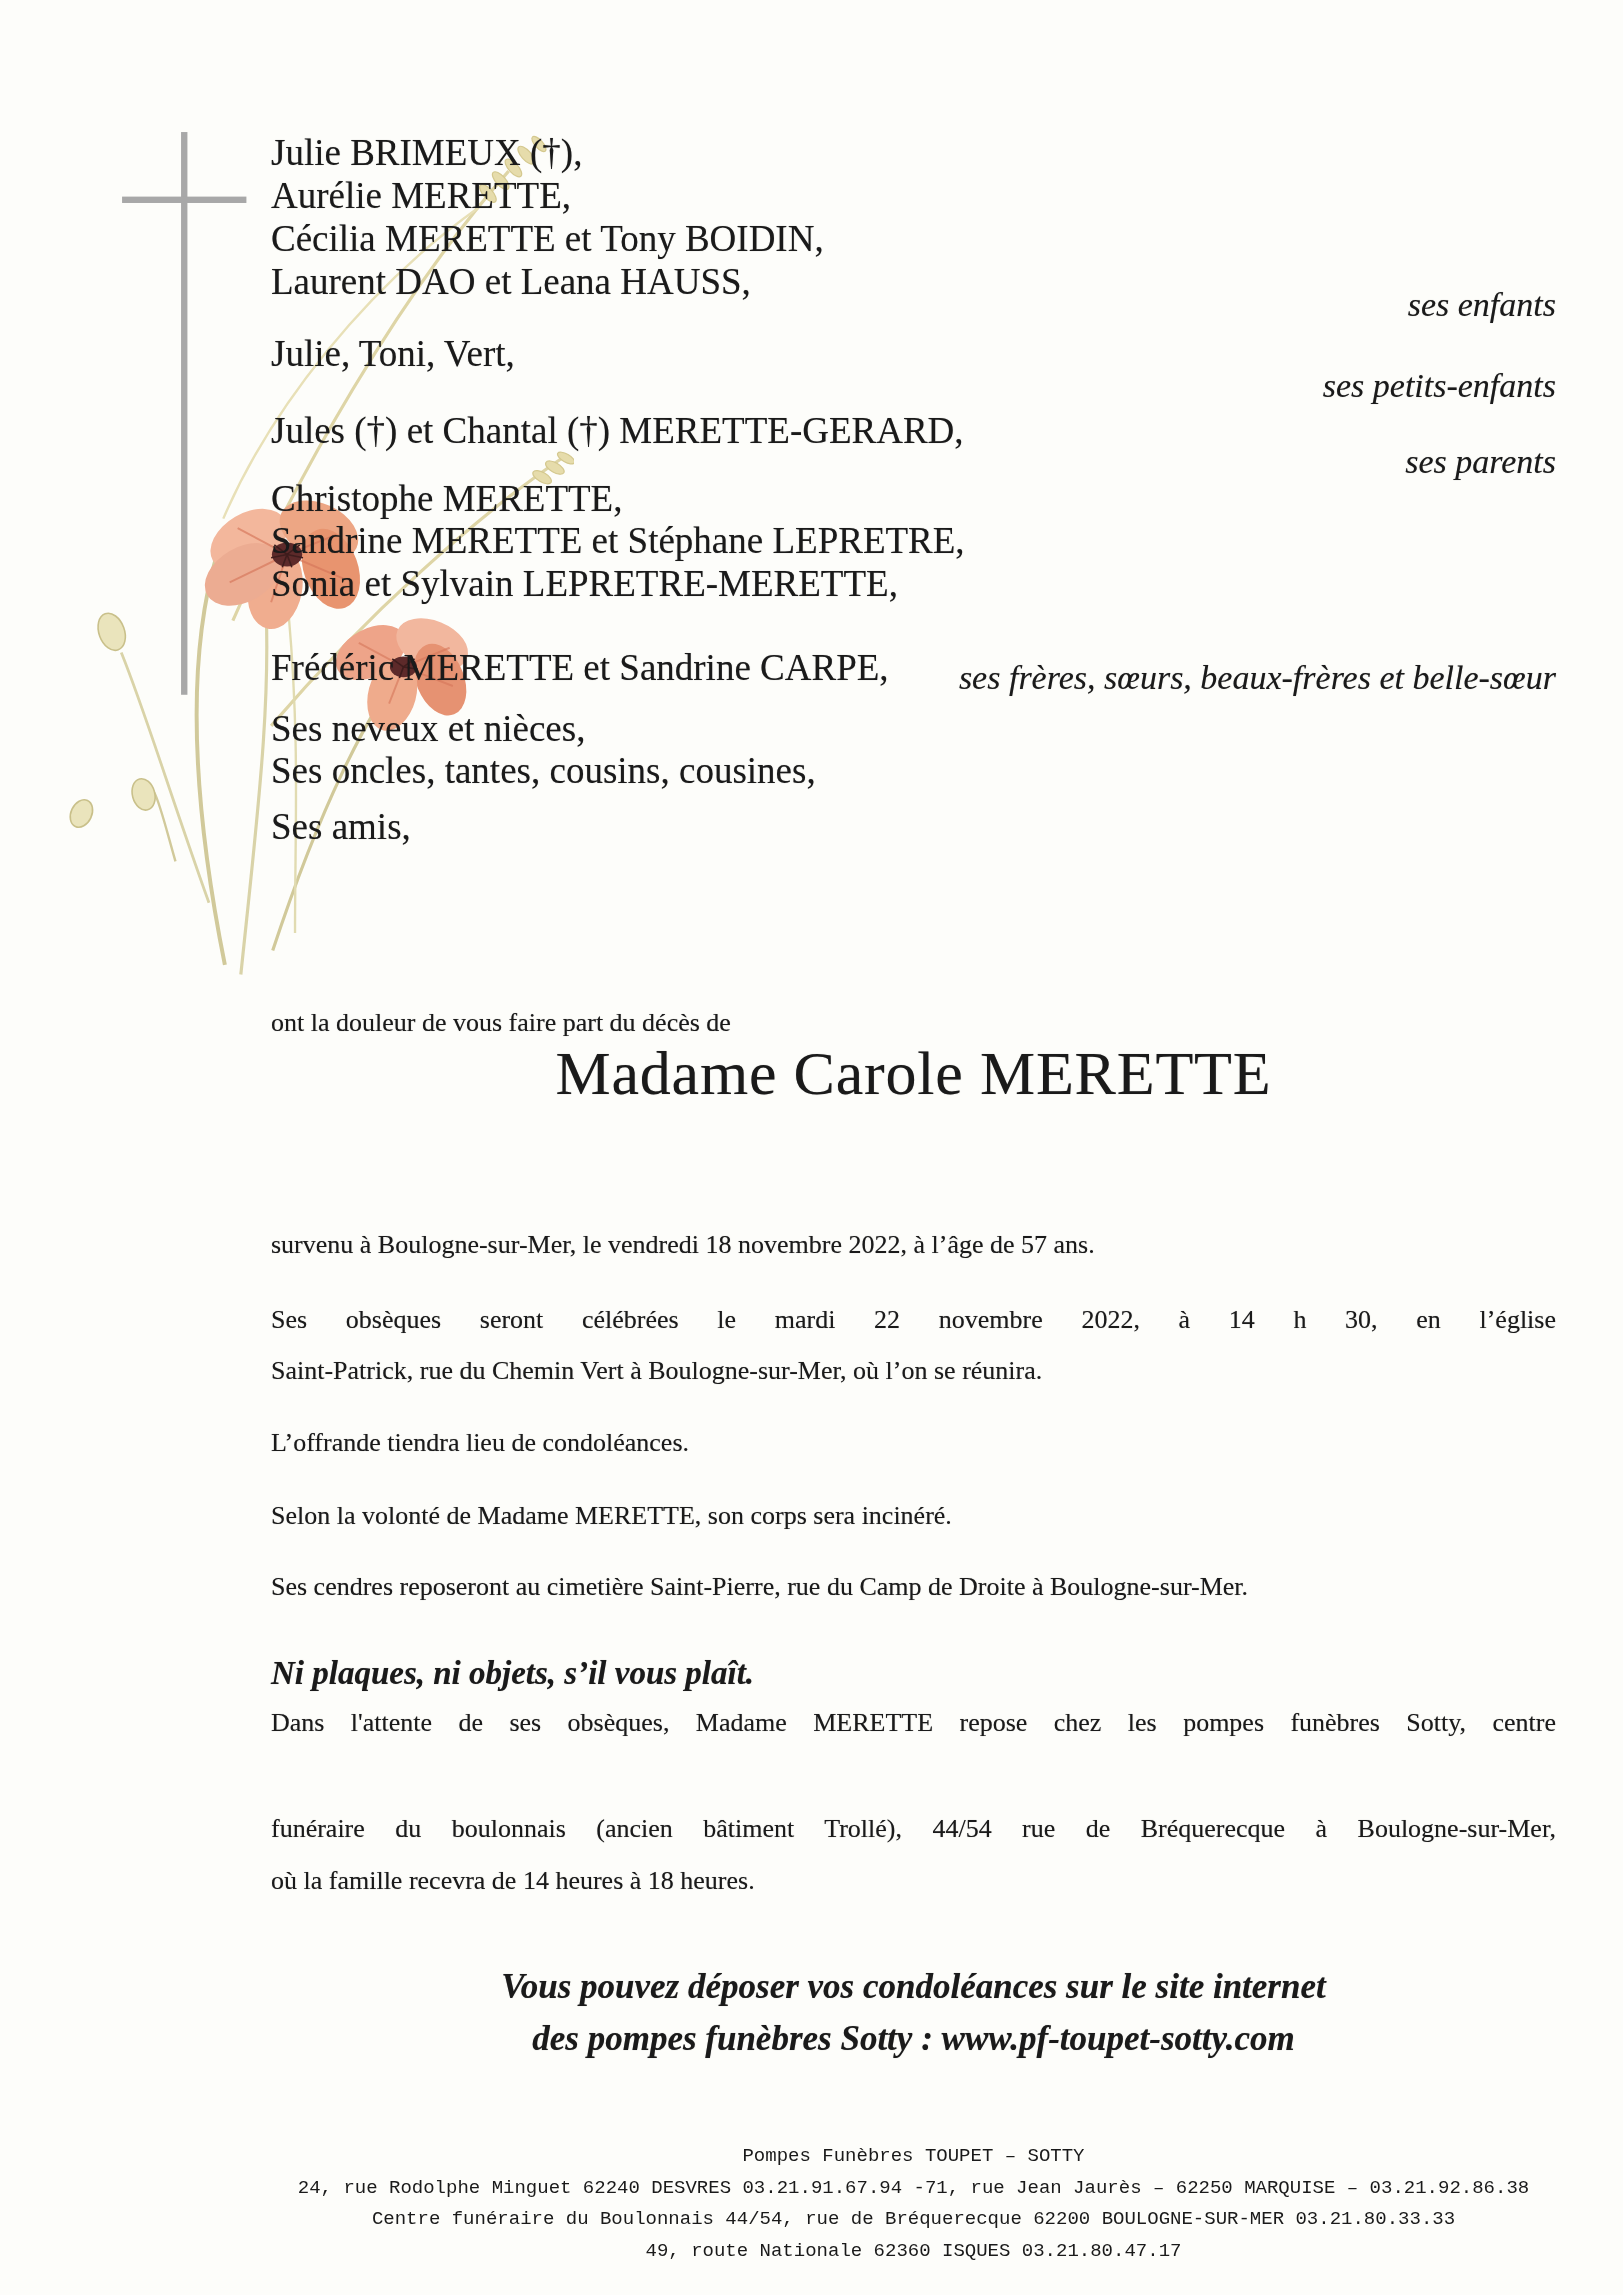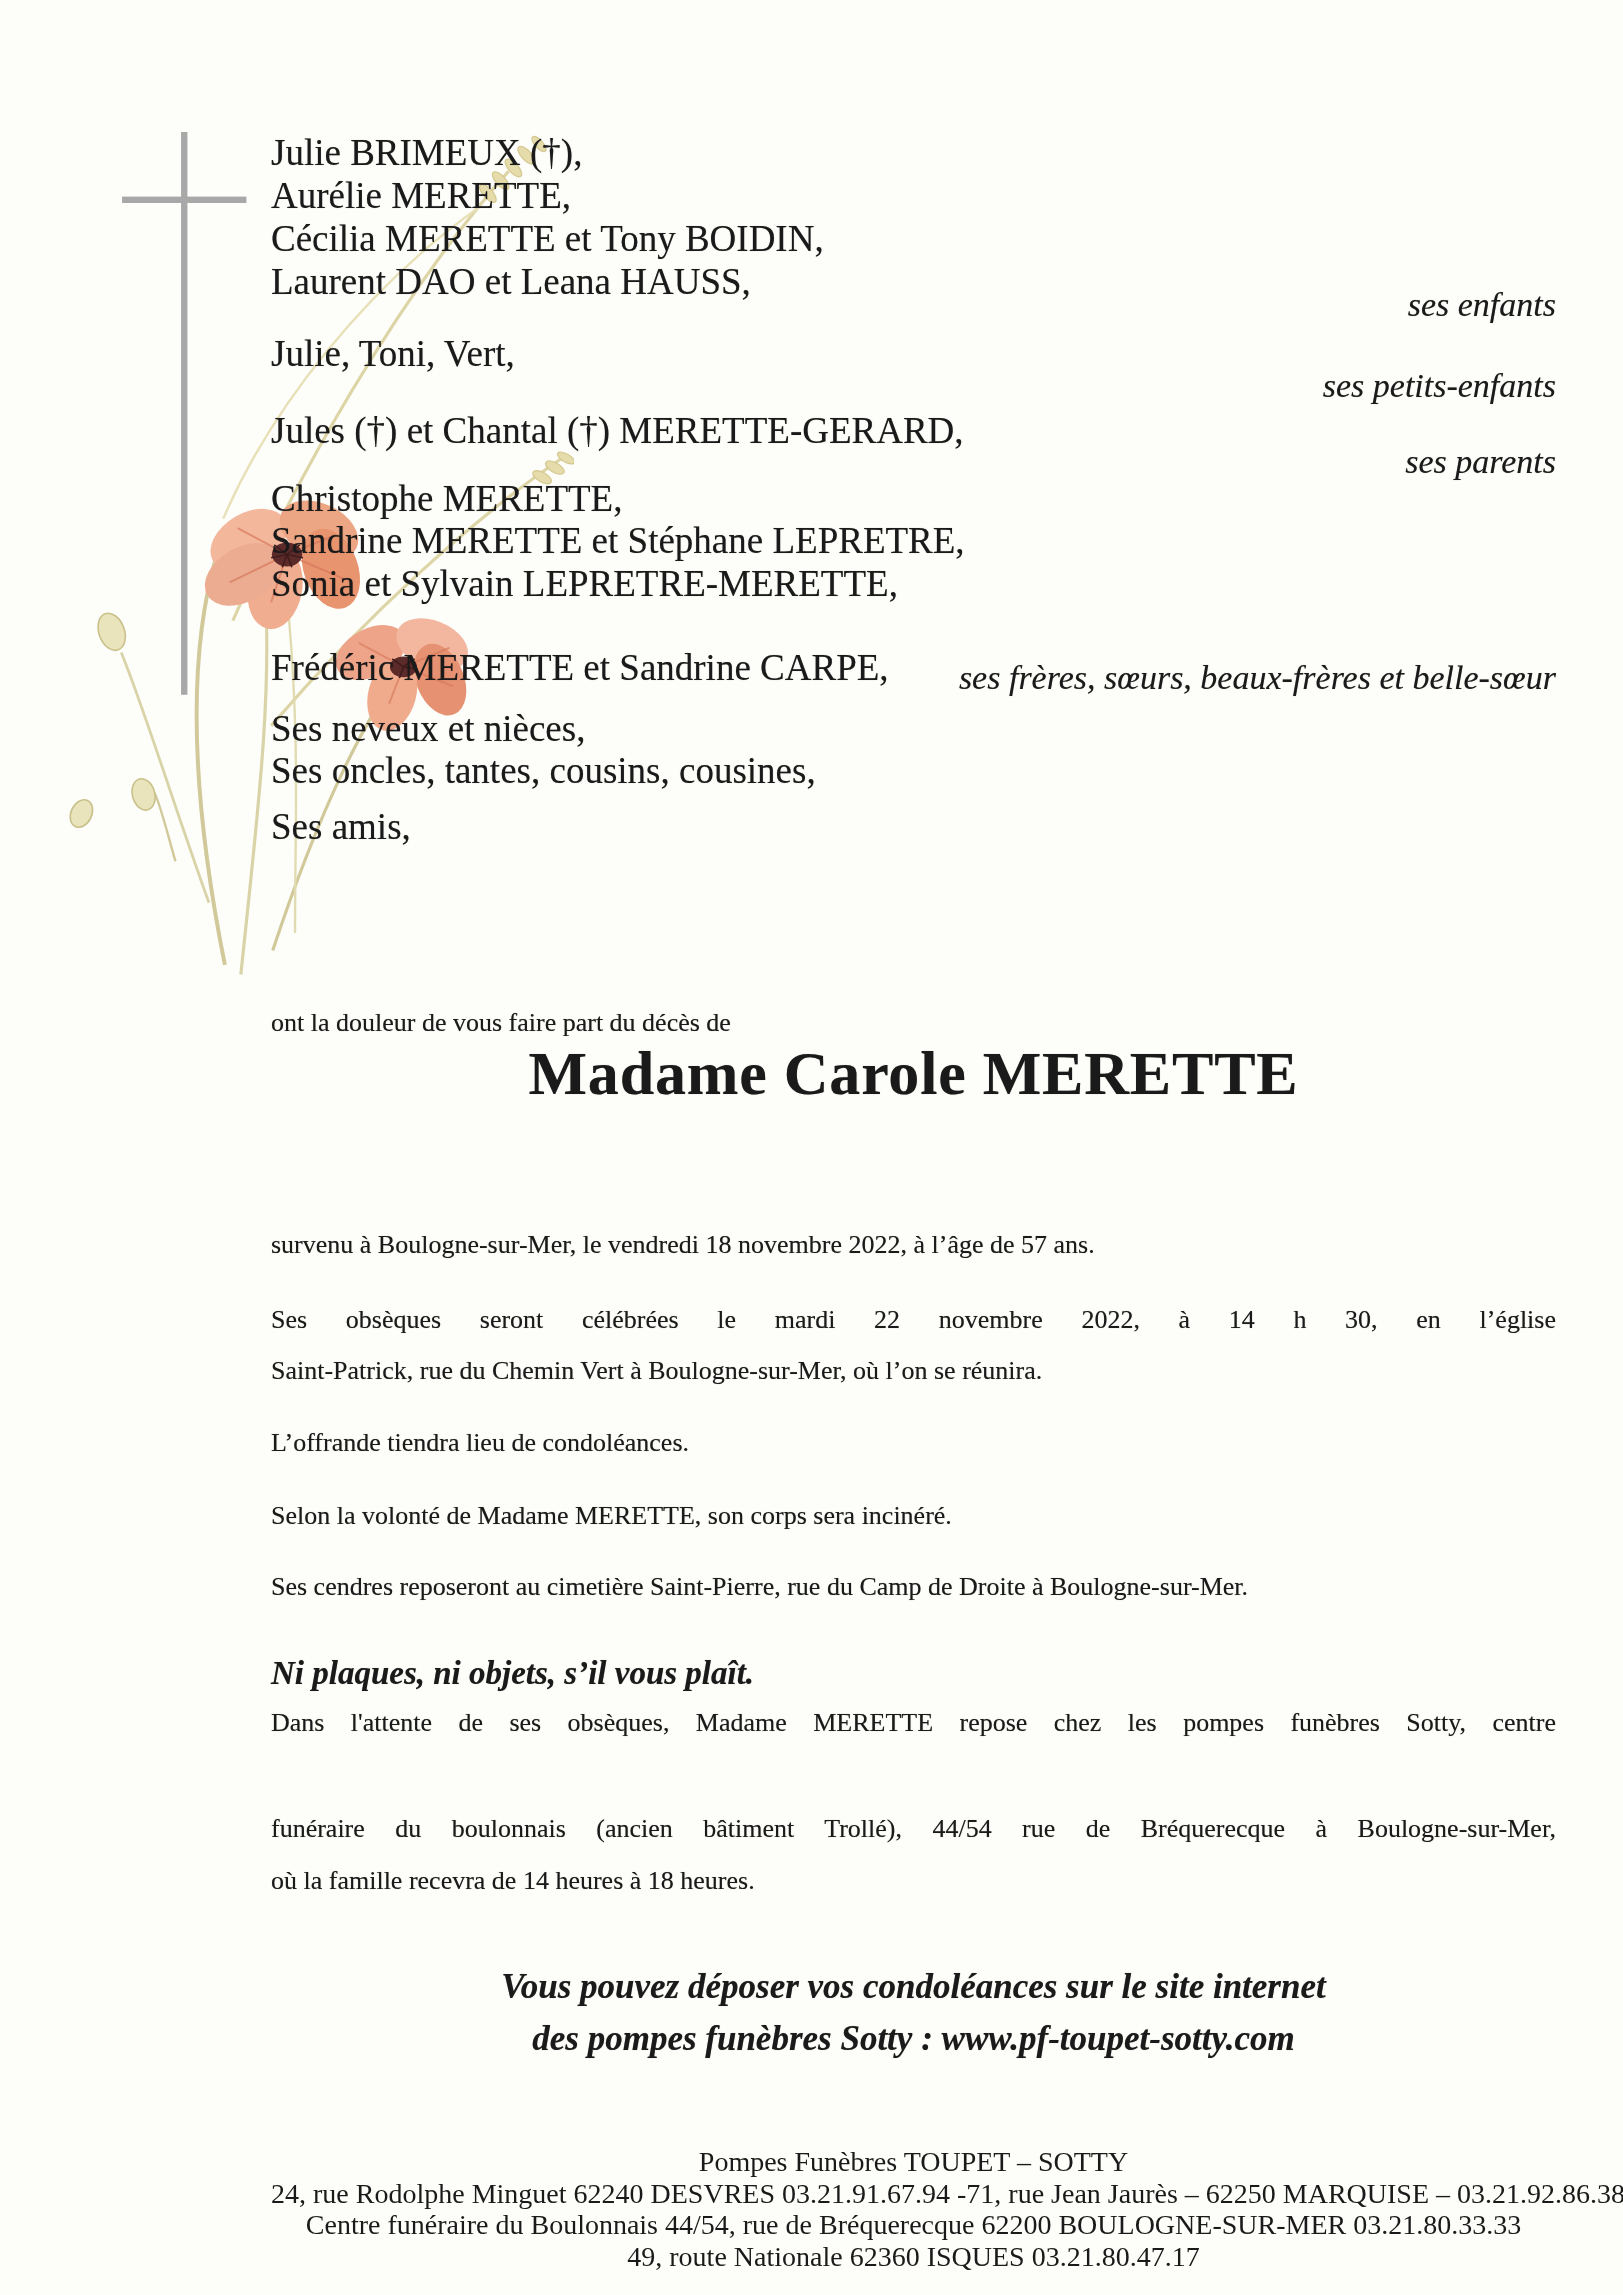--- a/index.html
+++ b/index.html
@@ -11,24 +11,24 @@
   }
   .page{position:absolute;inset:0;}
   .ln{
     position:absolute;left:271px;width:1285px;
     font-size:37px;line-height:1.12;white-space:nowrap;
     text-shadow:0 0 0.8px rgba(20,20,20,.45);
   }
   .t-label{font-style:italic;text-align:right;font-size:34px;}
   .t-body{font-size:26px;}
   .fill{white-space:normal;text-align:justify;text-align-last:justify;}
-  .t-title{font-size:62px;font-weight:bold;text-align:center;letter-spacing:0.8px;}
+  .t-title{font-size:62px;font-weight:normal;text-align:center;letter-spacing:0.8px;}
   .t-plea{font-size:33px;font-weight:bold;font-style:italic;text-align:left;}
   .t-note{font-size:35px;font-weight:bold;font-style:italic;text-align:center;}
-  .t-foot{font-size:28px;text-align:center;text-shadow:none;}
+  .t-foot{font-size:19px;text-align:center;text-shadow:none;font-family:Liberation Mono, monospace;}
   .illus{position:absolute;left:32px;top:104px;width:542px;height:893px;}
 </style>
 </head>
 <body>
 
 <div class="page">
 
   <svg class="illus" viewBox="0 0 680 1120" aria-hidden="true">
 
     <g stroke="#ddd3a2" stroke-width="4" fill="none" opacity="0.95">

